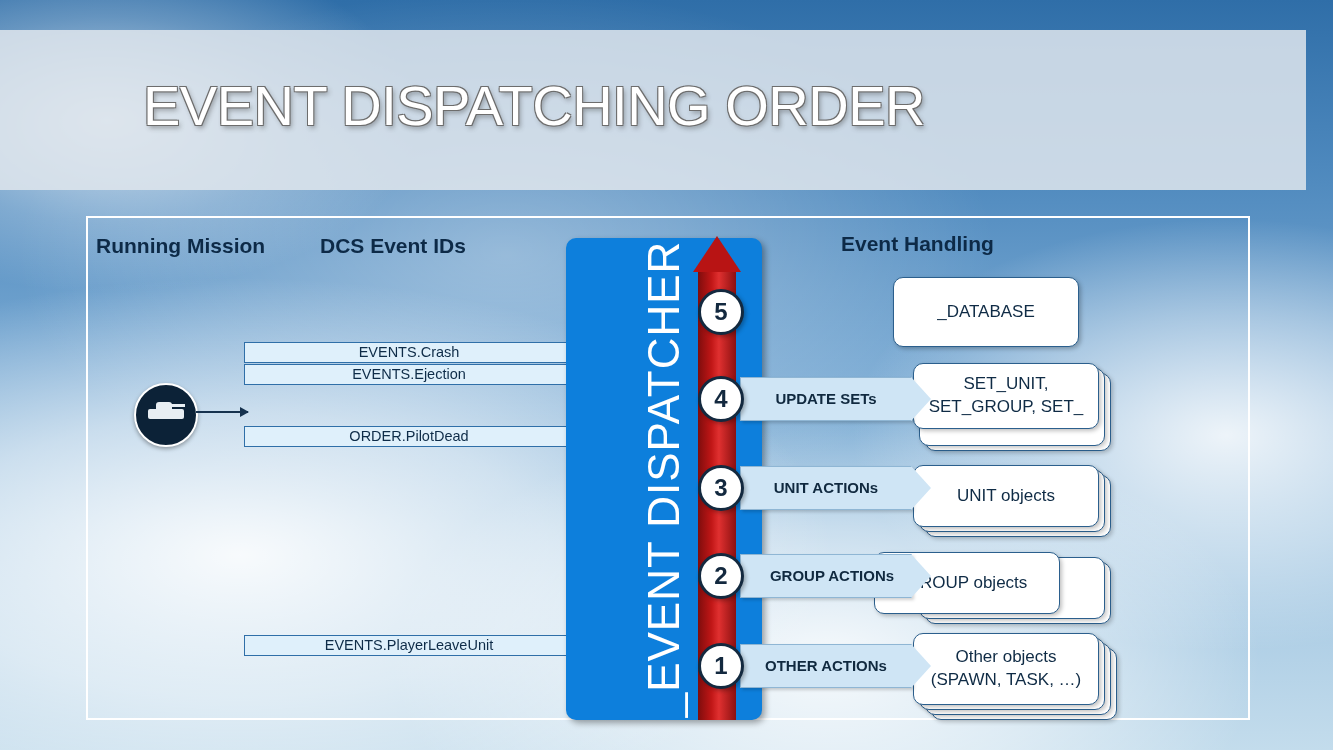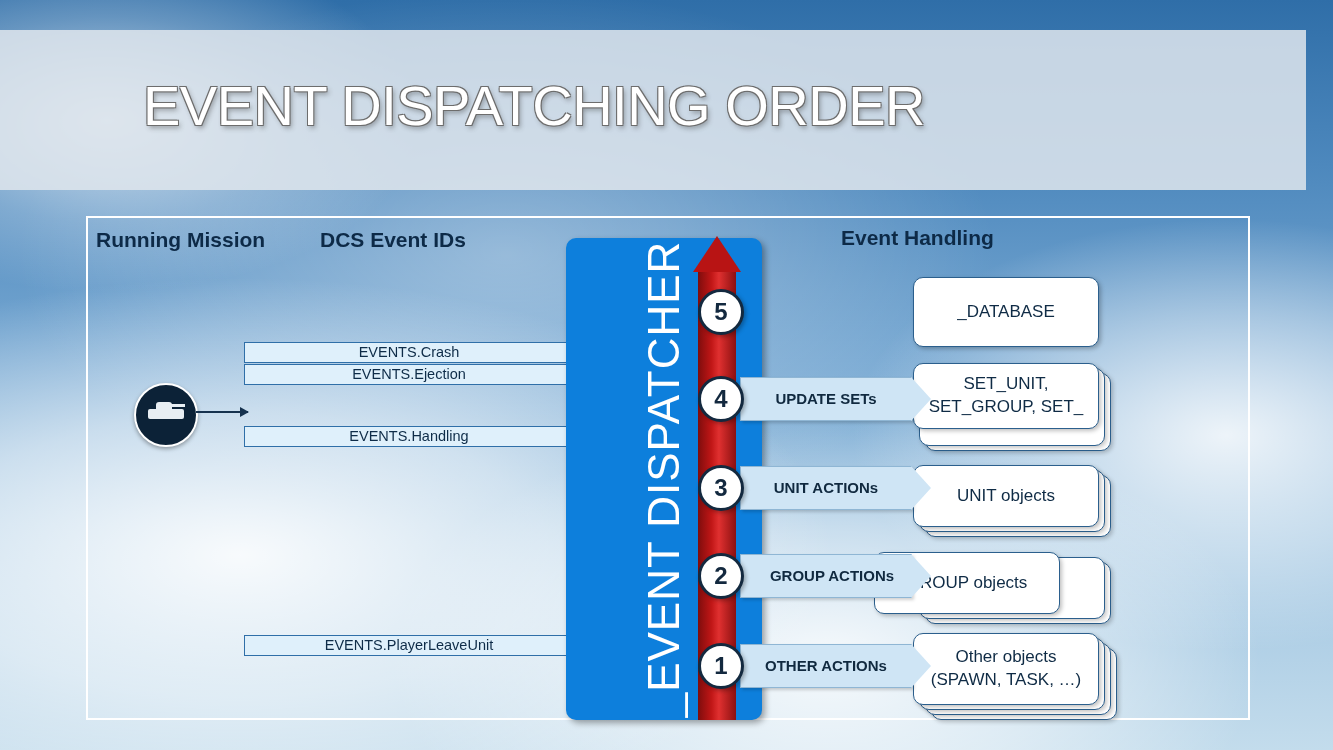--- a/index.html
+++ b/index.html
@@ -60,20 +60,21 @@
     border: 2px solid #ffffff;
     box-sizing: border-box;
   }
 
   .col-label {
     position: absolute;
     font-size: 21px;
     font-weight: bold;
     color: #0d2a47;
     white-space: nowrap;
+    margin-top: 6px;
   }
   #lbl-running { left: 96px; top: 228px; }
   #lbl-dcs     { left: 320px; top: 228px; }
   #lbl-handling{ left: 841px; top: 226px; }
 
   
   .unit-icon {
     position: absolute;
     left: 134px;
     top: 383px;
@@ -300,39 +301,39 @@
   <div class="evt-arrow" style="left:244px; top:342px; width:330px;">
     <span>EVENTS.Crash</span>
     <span class="head"></span>
   </div>
   <div class="evt-arrow" style="left:244px; top:364px; width:330px;">
     <span>EVENTS.Ejection</span>
     <span class="head"></span>
   </div>
 
   <div class="evt-arrow" style="left:244px; top:426px; width:330px;">
-    <span>EVENTS.Handling</span>
+    <span>ORDER.PilotDead</span>
     <span class="head"></span>
   </div>
 
   <div class="evt-arrow" style="left:244px; top:635px; width:330px;">
     <span>EVENTS.PlayerLeaveUnit</span>
     <span class="head"></span>
   </div>
 
   <div class="dispatcher"></div>
   <div class="dispatcher-text">
     <span>_EVENT DISPATCHER</span>
   </div>
 
   <div class="red-arrow-shaft"></div>
   <div class="red-arrow-head"></div>
 
   <div class="step-circle" style="left:698px; top:289px;">5</div>
-  <div class="obj-box" style="left:913px; top:277px; width:186px; height:70px;">_DATABASE</div>
+  <div class="obj-box" style="left:893px; top:277px; width:186px; height:70px;">_DATABASE</div>
 
   <div class="step-circle" style="left:698px; top:376px;">4</div>
   <div class="action-arrow" style="left:740px; top:377px; width:172px;">
     <span>UPDATE SETs</span>
     <span class="head"></span>
   </div>
   <div class="stack-shadow" style="left:925px; top:373px; width:186px; height:78px;"></div>
   <div class="stack-shadow" style="left:919px; top:368px; width:186px; height:78px;"></div>
   <div class="obj-box" style="left:913px; top:363px; width:186px; height:66px; white-space:pre-line;">SET_UNIT,
 SET_GROUP,  SET_</div>

